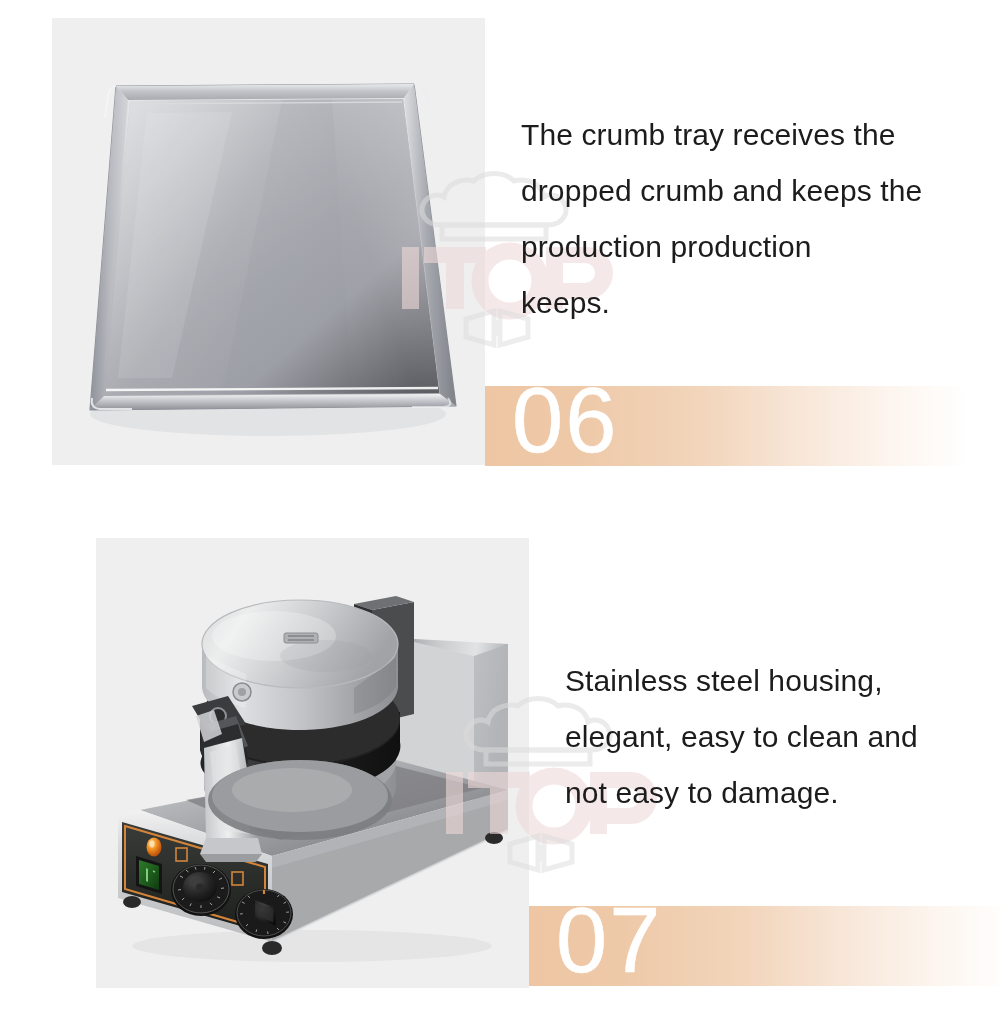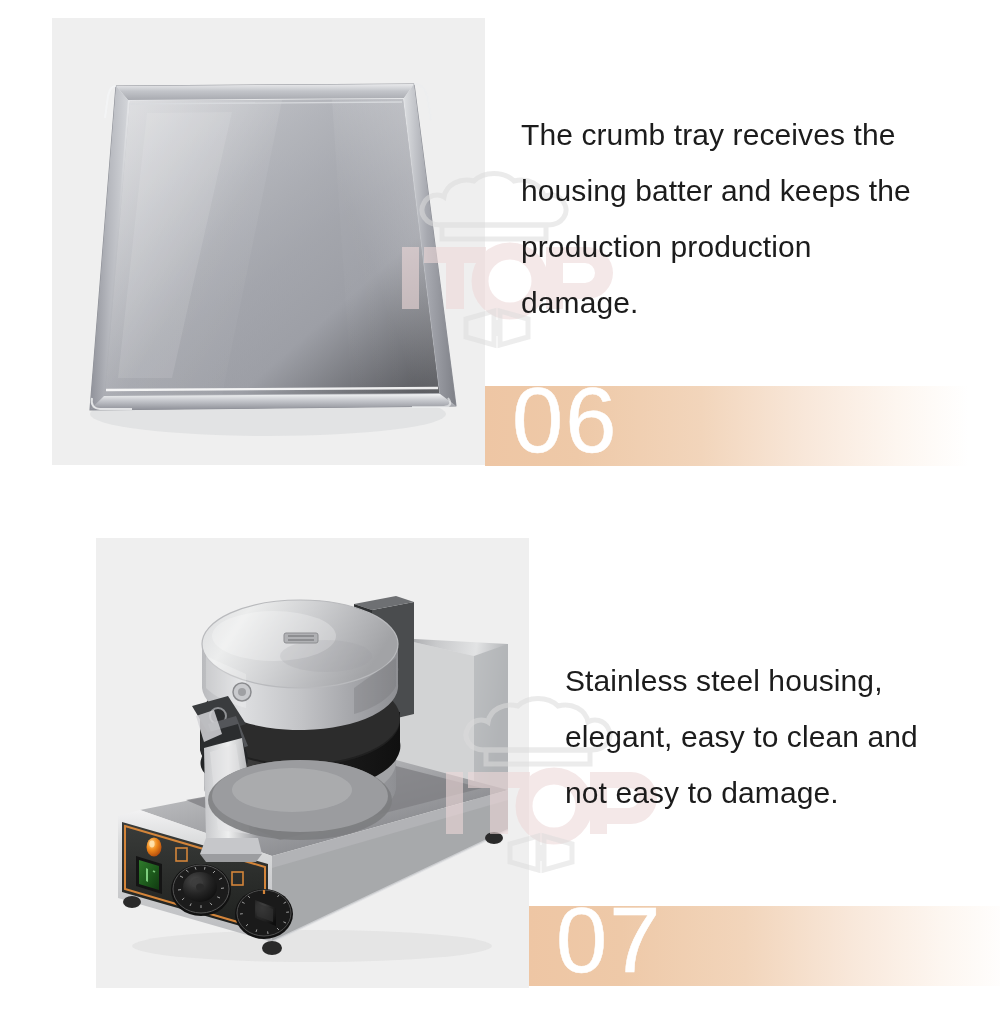--- a/index.html
+++ b/index.html
@@ -190,23 +190,23 @@
         <g opacity="0.5">
           <path d="M 68,156 L 96,148 L 96,182 L 68,174 Z" fill="none" stroke="#dcdcdc" stroke-width="5"></path>
           <path d="M 130,156 L 102,148 L 102,182 L 130,174 Z" fill="none" stroke="#dcdcdc" stroke-width="5"></path>
           <rect x="94" y="157" width="10" height="16" fill="#dcdcdc"></rect>
         </g>
       </svg>
     </div>
 
     <div class="text-col">
       <div class="feature-line">The crumb tray receives the</div>
-      <div class="feature-line">housing batter and keeps the</div>
+      <div class="feature-line">dropped crumb and keeps the</div>
       <div class="feature-line">production production</div>
-      <div class="feature-line">damage.</div>
+      <div class="feature-line">keeps.</div>
     </div>
 
     <div class="badge">
       <div class="badge-number">06</div>
     </div>
   </div>
 
   <div class="section" id="section-07">
 
     <div class="photo-panel">

